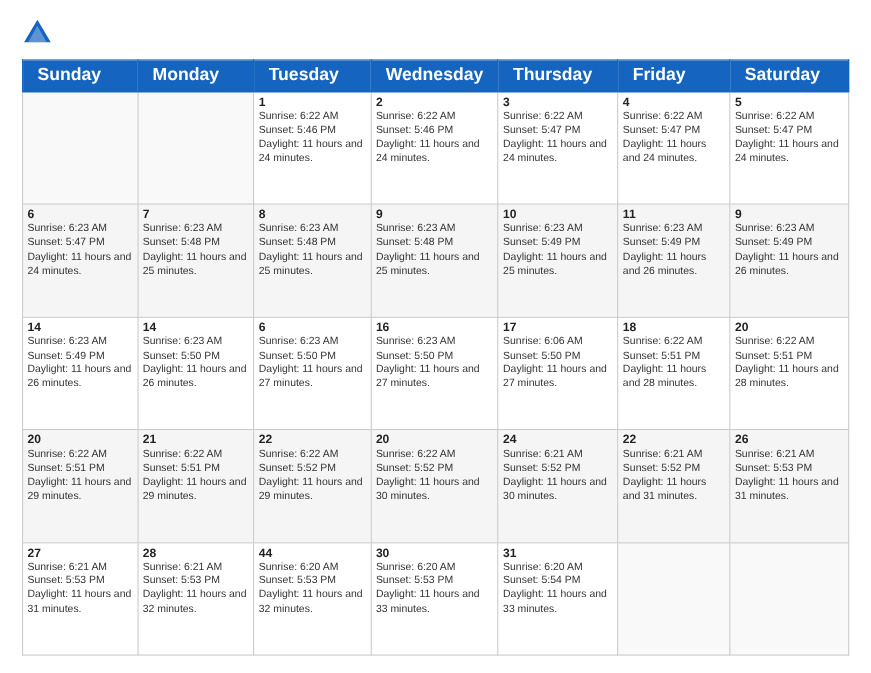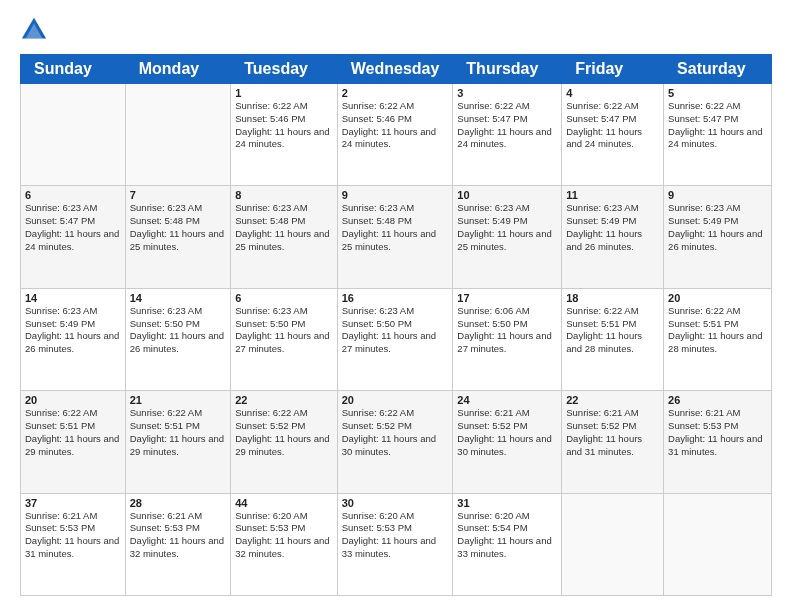--- a/index.html
+++ b/index.html
@@ -297,21 +297,21 @@
           </td>
           <td>
             <span class="day-num">26</span>
             <div class="day-info">Sunrise: 6:21 AM
 Sunset: 5:53 PM
 Daylight: 11 hours and 31 minutes.</div>
           </td>
         </tr>
         <tr>
           <td>
-            <span class="day-num">37</span>
+            <span class="day-num">27</span>
             <div class="day-info">Sunrise: 6:21 AM
 Sunset: 5:53 PM
 Daylight: 11 hours and 31 minutes.</div>
           </td>
           <td>
             <span class="day-num">28</span>
             <div class="day-info">Sunrise: 6:21 AM
 Sunset: 5:53 PM
 Daylight: 11 hours and 32 minutes.</div>
           </td>

